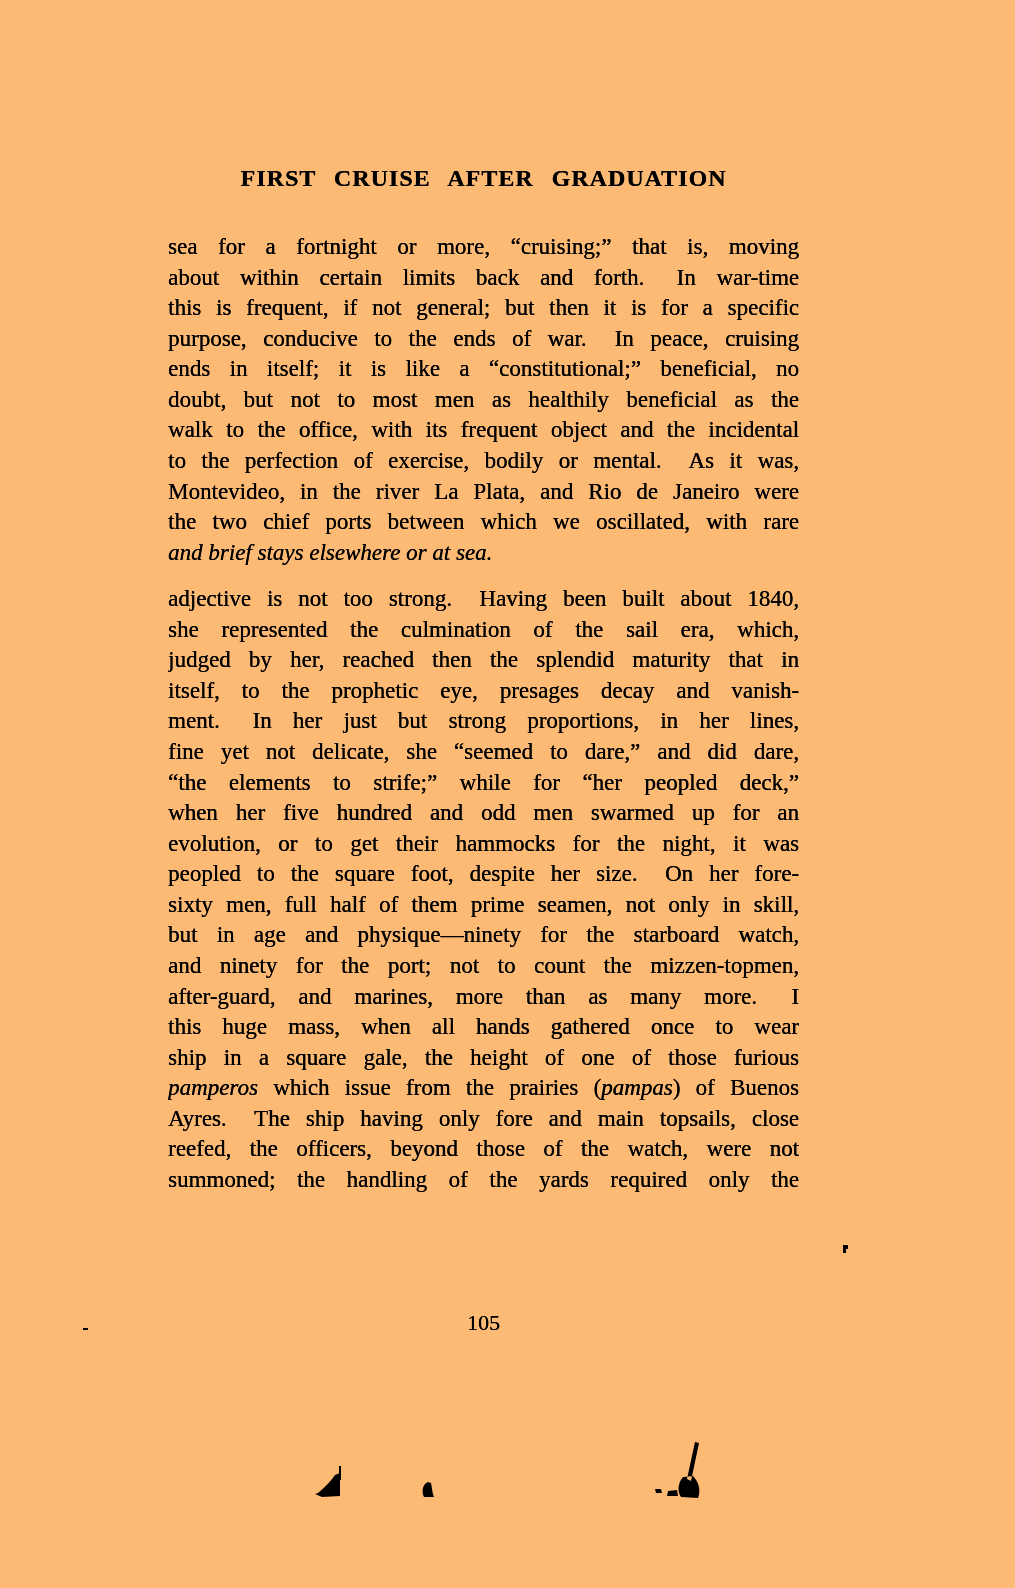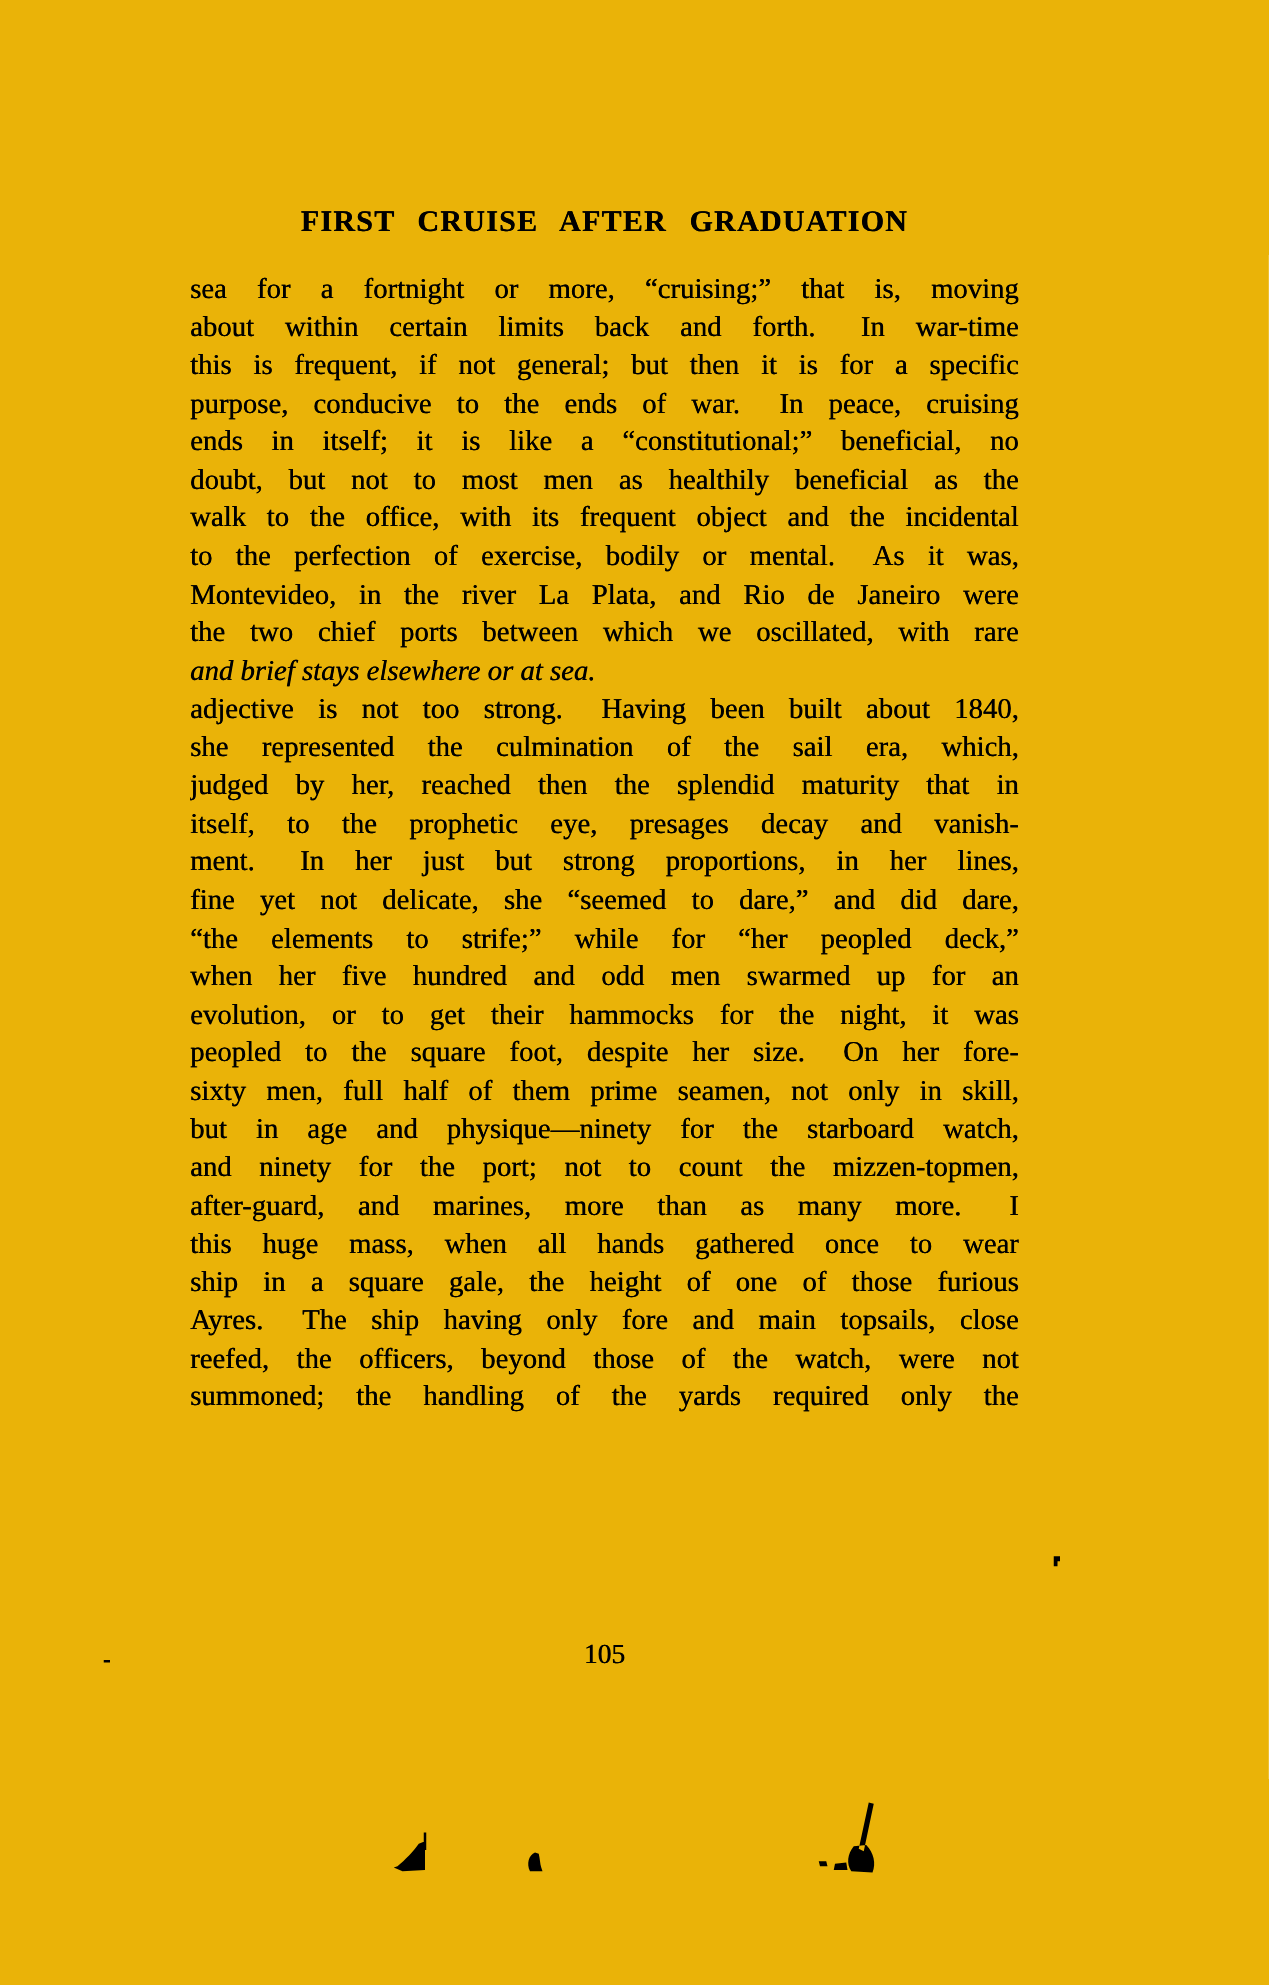--- a/index.html
+++ b/index.html
@@ -4,41 +4,41 @@
 <style>
   html, body { margin: 0; padding: 0; }
   body {
     width: 1015px; height: 1588px;
     background: #ffffff;
     position: relative;
     font-family: "Liberation Serif", "DejaVu Serif", serif;
     color: #000;
     overflow: hidden;
   }
-  .scan-page { position: absolute; inset: 0; background: #eab308; }
+  .scan-page { position: absolute; inset: 0; background: #fdba74; }
   .chapter-header {
     position: absolute;
     left: 152px; top: 163px; width: 663px;
     margin: 0;
     text-align: center;
     font-size: 24px;
     font-weight: bold;
     letter-spacing: 1px;
     word-spacing: 11px;
     line-height: 30px;
     text-shadow: 0.3px 0 0 #000;
     white-space: nowrap;
   }
   .text-block {
     position: absolute;
     left: 152px; top: 216px; width: 663px;
     font-size: 23px;
     text-shadow: 0.3px 0 0 #000;
   }
-  .para { margin: 0; }
+  .para { margin: 16px; }
   .line {
     height: 30.57px;
     line-height: 30.57px;
     text-align: justify;
     text-align-last: justify;
     overflow: hidden;
   }
   .line.no-just { text-align-last: left; font-style: italic; }
   .line.indent { text-indent: 18px; }
   .line em { font-style: italic; }
@@ -87,20 +87,21 @@
         <div class="line">“the elements to strife;” while for “her peopled deck,”</div>
         <div class="line">when her five hundred and odd men swarmed up for an</div>
         <div class="line">evolution, or to get their hammocks for the night, it was</div>
         <div class="line">peopled to the square foot, despite her size.  On her fore-</div>
         <div class="line">sixty men, full half of them prime seamen, not only in skill,</div>
         <div class="line">but in age and physique—ninety for the starboard watch,</div>
         <div class="line">and ninety for the port; not to count the mizzen-topmen,</div>
         <div class="line">after-guard, and marines, more than as many more.  I</div>
         <div class="line">this huge mass, when all hands gathered once to wear</div>
         <div class="line">ship in a square gale, the height of one of those furious</div>
+        <div class="line"><em>pamperos</em> which issue from the prairies (<em>pampas</em>) of Buenos</div>
         <div class="line">Ayres.  The ship having only fore and main topsails, close</div>
         <div class="line">reefed, the officers, beyond those of the watch, were not</div>
         <div class="line">summoned; the handling of the yards required only the</div>
       </div>
     </div>
 
   <div class="page-number">105</div>
 
   <svg class="artifact-layer" viewBox="0 0 1015 1588" xmlns="http://www.w3.org/2000/svg">
 

